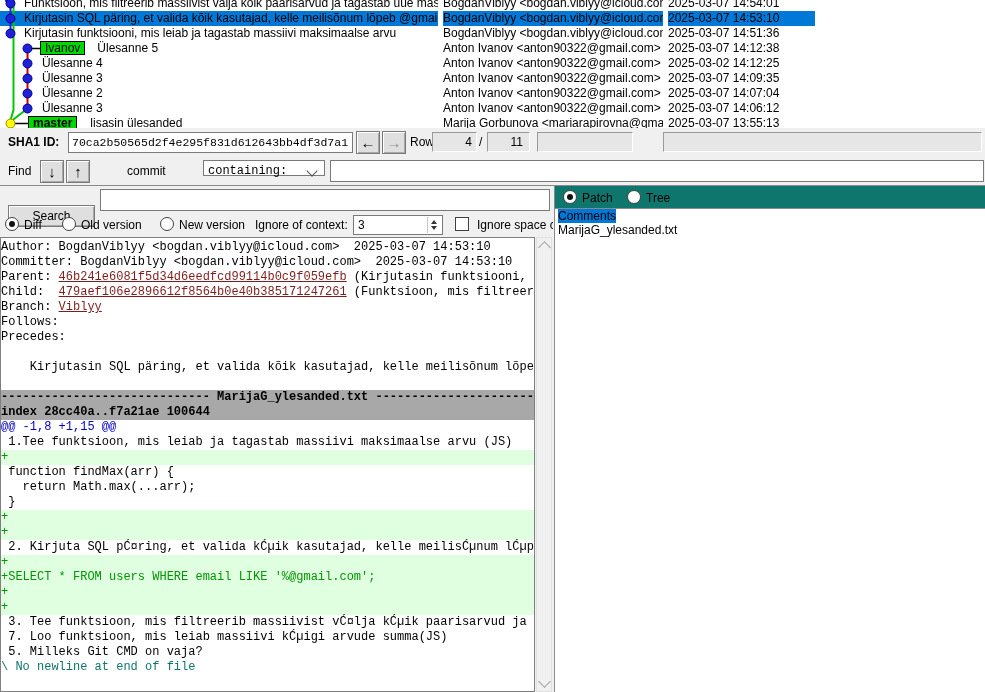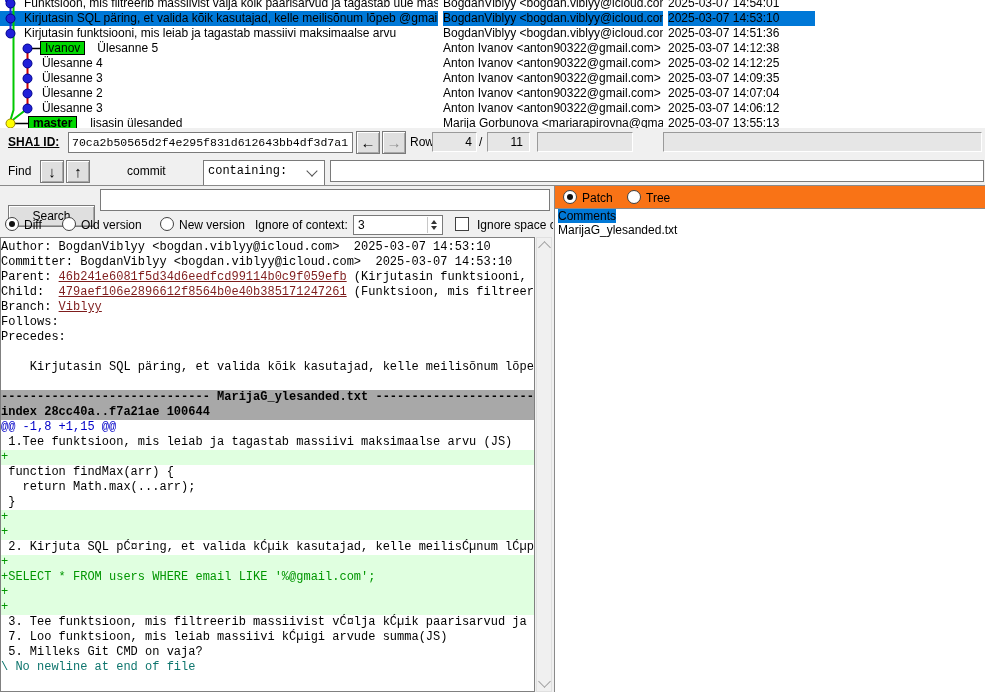--- a/index.html
+++ b/index.html
@@ -18,21 +18,21 @@
        border:1px solid #000;box-sizing:border-box;vertical-align:top;margin-top:0px;}
   .tag.bold{font-weight:bold;}
   #graph-svg{position:absolute;left:0;top:0;pointer-events:none;}
 
   
   .bar{position:absolute;left:0;width:985px;background:#f0f0f0;}
   #bar-sha1{top:128px;height:29px;}
   #bar-find{top:157px;height:28px;}
   .hline{position:absolute;left:0;top:185px;width:985px;height:1px;background:#8a8a8a;}
   .blabel{position:absolute;line-height:20px;}
-  .bold{font-weight:bold;text-decoration:underline;}
+  .bold{font-weight:bold;}
   .entry{position:absolute;background:#fff;border:1px solid #7a7a7a;box-sizing:border-box;}
   .mono{font-family:"Liberation Mono",monospace;}
   .btn{position:absolute;background:#dfdfdf;border:1px solid #7a7a7a;box-sizing:border-box;
        box-shadow:inset 1px 1px 0 #fff, inset -1px -1px 0 #a8a8a8;
        text-align:center;cursor:default;}
   .btn .glyph{font-weight:bold;font-size:15px;line-height:21px;}
   .glyph.disabled{color:#8f8f8f;}
   .statfield{position:absolute;height:20px;background:#e6e6e6;box-sizing:border-box;
              border:1px solid;border-color:#9a9a9a #fff #fff #9a9a9a;
              line-height:18px;text-align:right;}
@@ -43,21 +43,21 @@
   
   .radio{display:inline-block;width:12px;height:12px;border:1px solid #404040;border-radius:50%;
          background:#fff;vertical-align:-2px;margin-right:5px;box-sizing:content-box;}
   .radio.on::after{content:"";display:block;width:6px;height:6px;margin:3px;background:#111;border-radius:50%;}
   .cb{display:inline-block;width:12px;height:12px;border:1px solid #404040;background:#fff;vertical-align:-2px;}
 
   
   #leftpane{position:absolute;left:0;top:186px;width:554px;height:506px;background:#f0f0f0;}
   #rightpane{position:absolute;left:554px;top:186px;width:431px;height:506px;background:#f0f0f0;
              border-left:1px solid #8a8a8a;box-sizing:border-box;}
-  #ptbar{position:absolute;left:0;top:0;right:0;height:22px;background:#f97316;
+  #ptbar{position:absolute;left:0;top:0;right:0;height:22px;background:#0f766e;
          border-bottom:1px solid #8a8a8a;}
   #filelist{position:absolute;left:0;top:23px;right:0;bottom:0;background:#fff;overflow:hidden;}
   .fitem{height:14px;line-height:14px;padding-left:3px;white-space:nowrap;}
   .fitem .fsel{background:#0078d7;}
 
   
   #diffpane{position:absolute;left:0;top:51px;width:535px;height:455px;background:#fff;
             border:1px solid #808080;box-sizing:border-box;overflow:hidden;
             font-family:"Liberation Mono",monospace;font-size:12px;line-height:15px;
             padding:2px 0 0 3px;}
@@ -174,21 +174,21 @@
 
   <div class="bar" id="bar-find">
     <span class="blabel" style="left:8px;top:4px;">Find</span>
     <div class="btn" style="left:40px;top:3px;width:24px;height:23px;">
       <span class="glyph">↓</span>
     </div>
     <div class="btn" style="left:66px;top:3px;width:24px;height:23px;">
       <span class="glyph">↑</span>
     </div>
     <span class="blabel" style="left:127px;top:4px;">commit</span>
-    <div class="combo mono" style="left:203px;top:3px;width:122px;height:28px;line-height:20px;padding-left:4px;">
+    <div class="combo mono" style="left:203px;top:3px;width:122px;height:16px;line-height:20px;padding-left:4px;">
       <span>containing:</span>
       <span class="chev"></span>
     </div>
     <div class="entry" style="left:330px;top:3px;width:654px;height:22px;"></div>
   </div>
 
   <div class="hline"></div>
 
   <div id="leftpane">
     <div class="btn" style="left:8px;top:19px;width:87px;height:22px;line-height:20px;">

